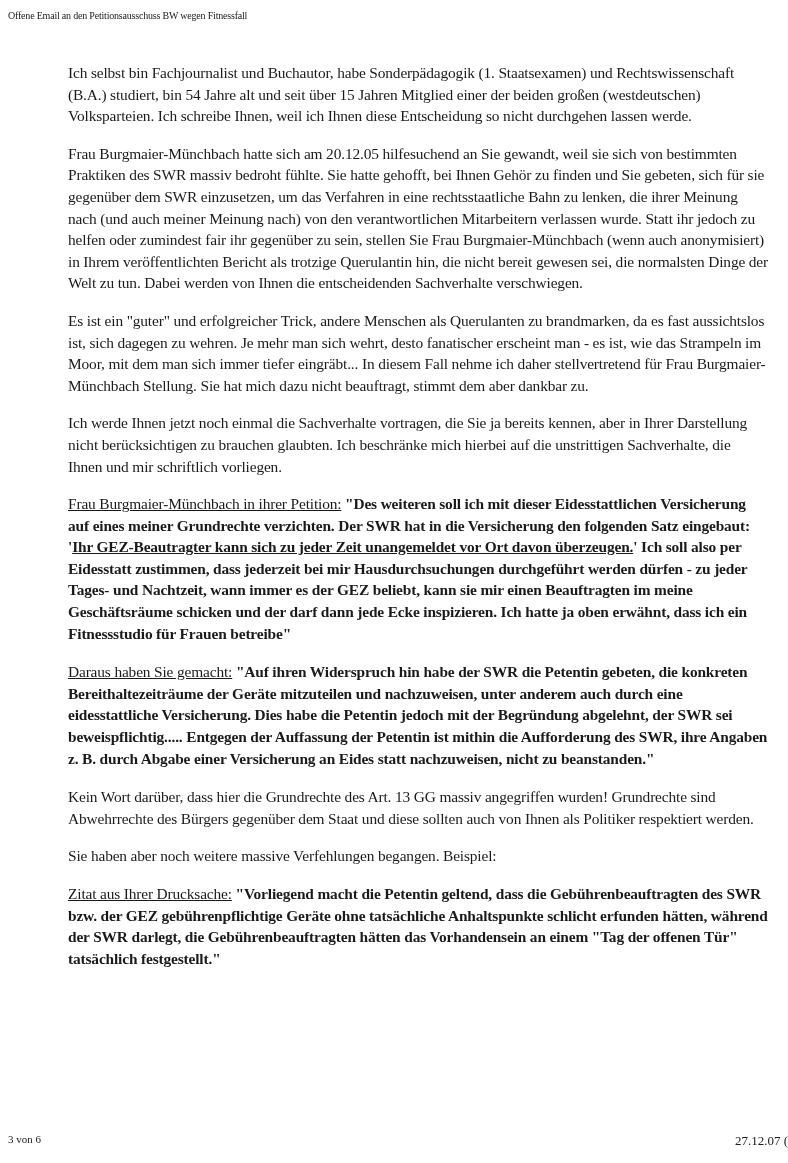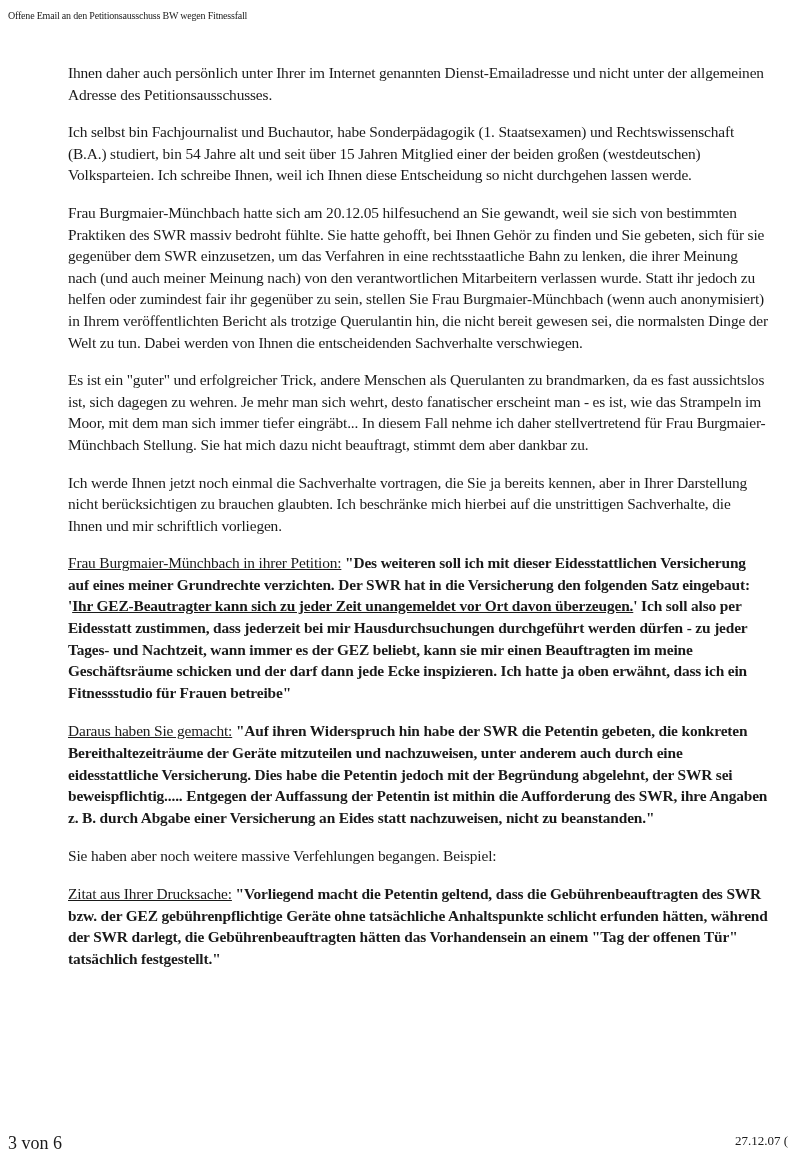--- a/index.html
+++ b/index.html
@@ -13,41 +13,41 @@
   }
   .content {
     position: absolute; left: 68px; top: 62px; width: 700px;
     font-size: 15.4px; line-height: 21.6px; letter-spacing: -0.15px;
   }
   .para { margin: 0 0 16px 0; }
   .para.bold-tail { margin-bottom: 17px; }
   .ul { text-decoration: underline; margin-top: 26px; }
   .b { font-weight: bold; }
   .footer-left {
-    position: absolute; left: 8px; top: 1133px; font-size: 18px;
+    position: absolute; left: 8px; top: 1133px; font-size: 11px;
   }
   .footer-right {
     position: absolute; right: 0px; top: 1133px; font-size: 13px; white-space: nowrap;
   }
 </style>
 </head>
 <body>
 
 <div class="header-title">Offene Email an den Petitionsausschuss BW wegen Fitnessfall</div>
 
 <div class="content">
-  <p class="para">Ihnen daher auch persönlich unter Ihrer im Internet genannten Dienst-Emailadresse und nicht unter der allgemeinen Adresse des Petitionsausschusses.</p>
   <p class="para">Ich selbst bin Fachjournalist und Buchautor, habe Sonderpädagogik (1. Staatsexamen) und Rechtswissenschaft (B.A.) studiert, bin 54 Jahre alt und seit über 15 Jahren Mitglied einer der beiden großen (westdeutschen) Volksparteien. Ich schreibe Ihnen, weil ich Ihnen diese Entscheidung so nicht durchgehen lassen werde.</p>
   <p class="para">Frau Burgmaier-Münchbach hatte sich am 20.12.05 hilfesuchend an Sie gewandt, weil sie sich von bestimmten Praktiken des SWR massiv bedroht fühlte. Sie hatte gehofft, bei Ihnen Gehör zu finden und Sie gebeten, sich für sie gegenüber dem SWR einzusetzen, um das Verfahren in eine rechtsstaatliche Bahn zu lenken, die ihrer Meinung nach (und auch meiner Meinung nach) von den verantwortlichen Mitarbeitern verlassen wurde. Statt ihr jedoch zu helfen oder zumindest fair ihr gegenüber zu sein, stellen Sie Frau Burgmaier-Münchbach (wenn auch anonymisiert) in Ihrem veröffentlichten Bericht als trotzige Querulantin hin, die nicht bereit gewesen sei, die normalsten Dinge der Welt zu tun. Dabei werden von Ihnen die entscheidenden Sachverhalte verschwiegen.</p>
   <p class="para">Es ist ein "guter" und erfolgreicher Trick, andere Menschen als Querulanten zu brandmarken, da es fast aussichtslos ist, sich dagegen zu wehren. Je mehr man sich wehrt, desto fanatischer erscheint man - es ist, wie das Strampeln im Moor, mit dem man sich immer tiefer eingräbt... In diesem Fall nehme ich daher stellvertretend für Frau Burgmaier-Münchbach Stellung. Sie hat mich dazu nicht beauftragt, stimmt dem aber dankbar zu.</p>
   <p class="para">Ich werde Ihnen jetzt noch einmal die Sachverhalte vortragen, die Sie ja bereits kennen, aber in Ihrer Darstellung nicht berücksichtigen zu brauchen glaubten. Ich beschränke mich hierbei auf die unstrittigen Sachverhalte, die Ihnen und mir schriftlich vorliegen.</p>
 
   <p class="para bold-tail"><span class="ul">Frau Burgmaier-Münchbach in ihrer Petition:</span><span class="b"> "Des weiteren soll ich mit dieser Eidesstattlichen Versicherung auf eines meiner Grundrechte verzichten. Der SWR hat in die Versicherung den folgenden Satz eingebaut: '</span><span class="b ul">Ihr GEZ-Beautragter kann sich zu jeder Zeit unangemeldet vor Ort davon überzeugen.</span><span class="b">' Ich soll also per Eidesstatt zustimmen, dass jederzeit bei mir Hausdurchsuchungen durchgeführt werden dürfen - zu jeder Tages- und Nachtzeit, wann immer es der GEZ beliebt, kann sie mir einen Beauftragten im meine Geschäftsräume schicken und der darf dann jede Ecke inspizieren. Ich hatte ja oben erwähnt, dass ich ein Fitnessstudio für Frauen betreibe"</span></p>
 
   <p class="para bold-tail"><span class="ul">Daraus haben Sie gemacht:</span><span class="b"> "Auf ihren Widerspruch hin habe der SWR die Petentin gebeten, die konkreten Bereithaltezeiträume der Geräte mitzuteilen und nachzuweisen, unter anderem auch durch eine eidesstattliche Versicherung. Dies habe die Petentin jedoch mit der Begründung abgelehnt, der SWR sei beweispflichtig..... Entgegen der Auffassung der Petentin ist mithin die Aufforderung des SWR, ihre Angaben z. B. durch Abgabe einer Versicherung an Eides statt nachzuweisen, nicht zu beanstanden."</span></p>
 
+  <p class="para">Kein Wort darüber, dass hier die Grundrechte des Art. 13 GG massiv angegriffen wurden! Grundrechte sind Abwehrrechte des Bürgers gegenüber dem Staat und diese sollten auch von Ihnen als Politiker respektiert werden.</p>
   <p class="para">Sie haben aber noch weitere massive Verfehlungen begangen. Beispiel:</p>
 
   <p class="para"><span class="ul">Zitat aus Ihrer Drucksache:</span><span class="b"> "Vorliegend macht die Petentin geltend, dass die Gebührenbeauftragten des SWR bzw. der GEZ gebührenpflichtige Geräte ohne tatsächliche Anhaltspunkte schlicht erfunden hätten, während der SWR darlegt, die Gebührenbeauftragten hätten das Vorhandensein an einem "Tag der offenen Tür" tatsächlich festgestellt."</span></p>
 </div>
 
 <div class="footer-left">3 von 6</div>
 <div class="footer-right">27.12.07 (</div>
 
 </body></html>

